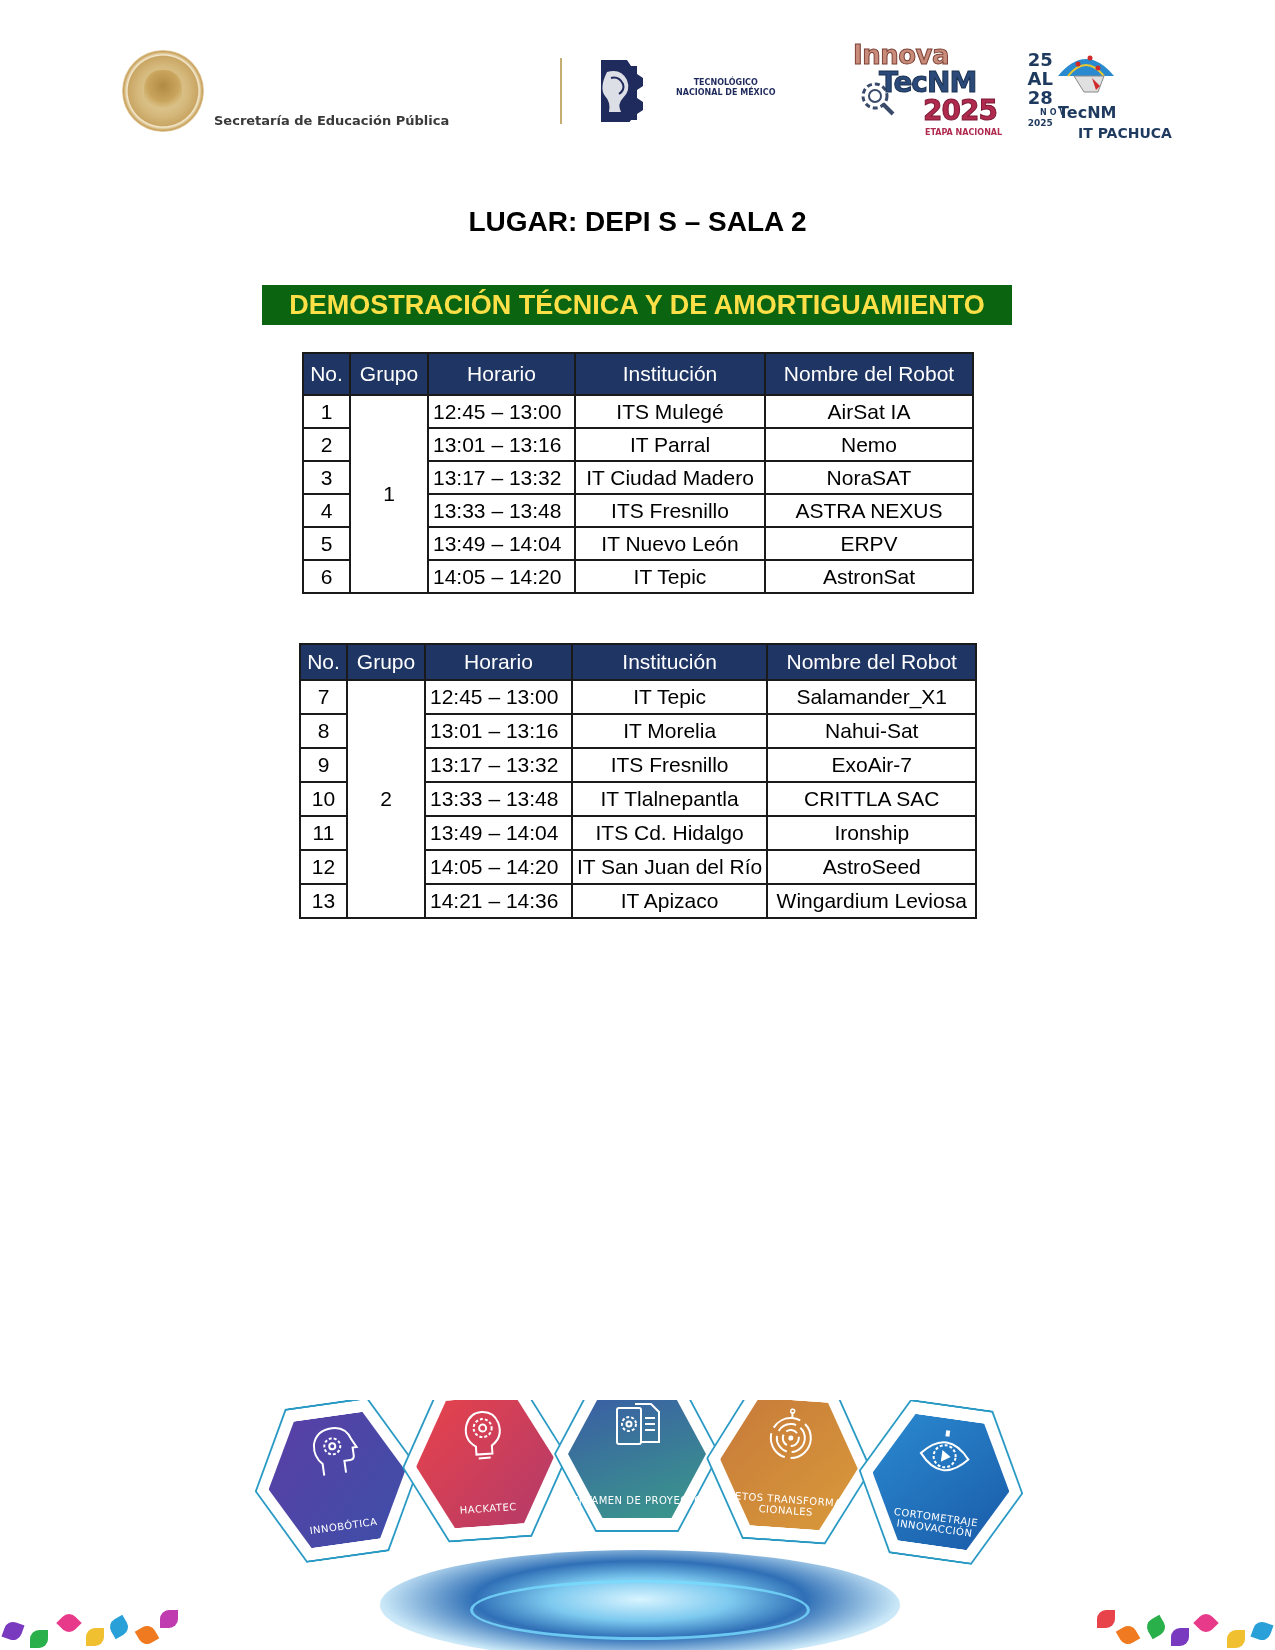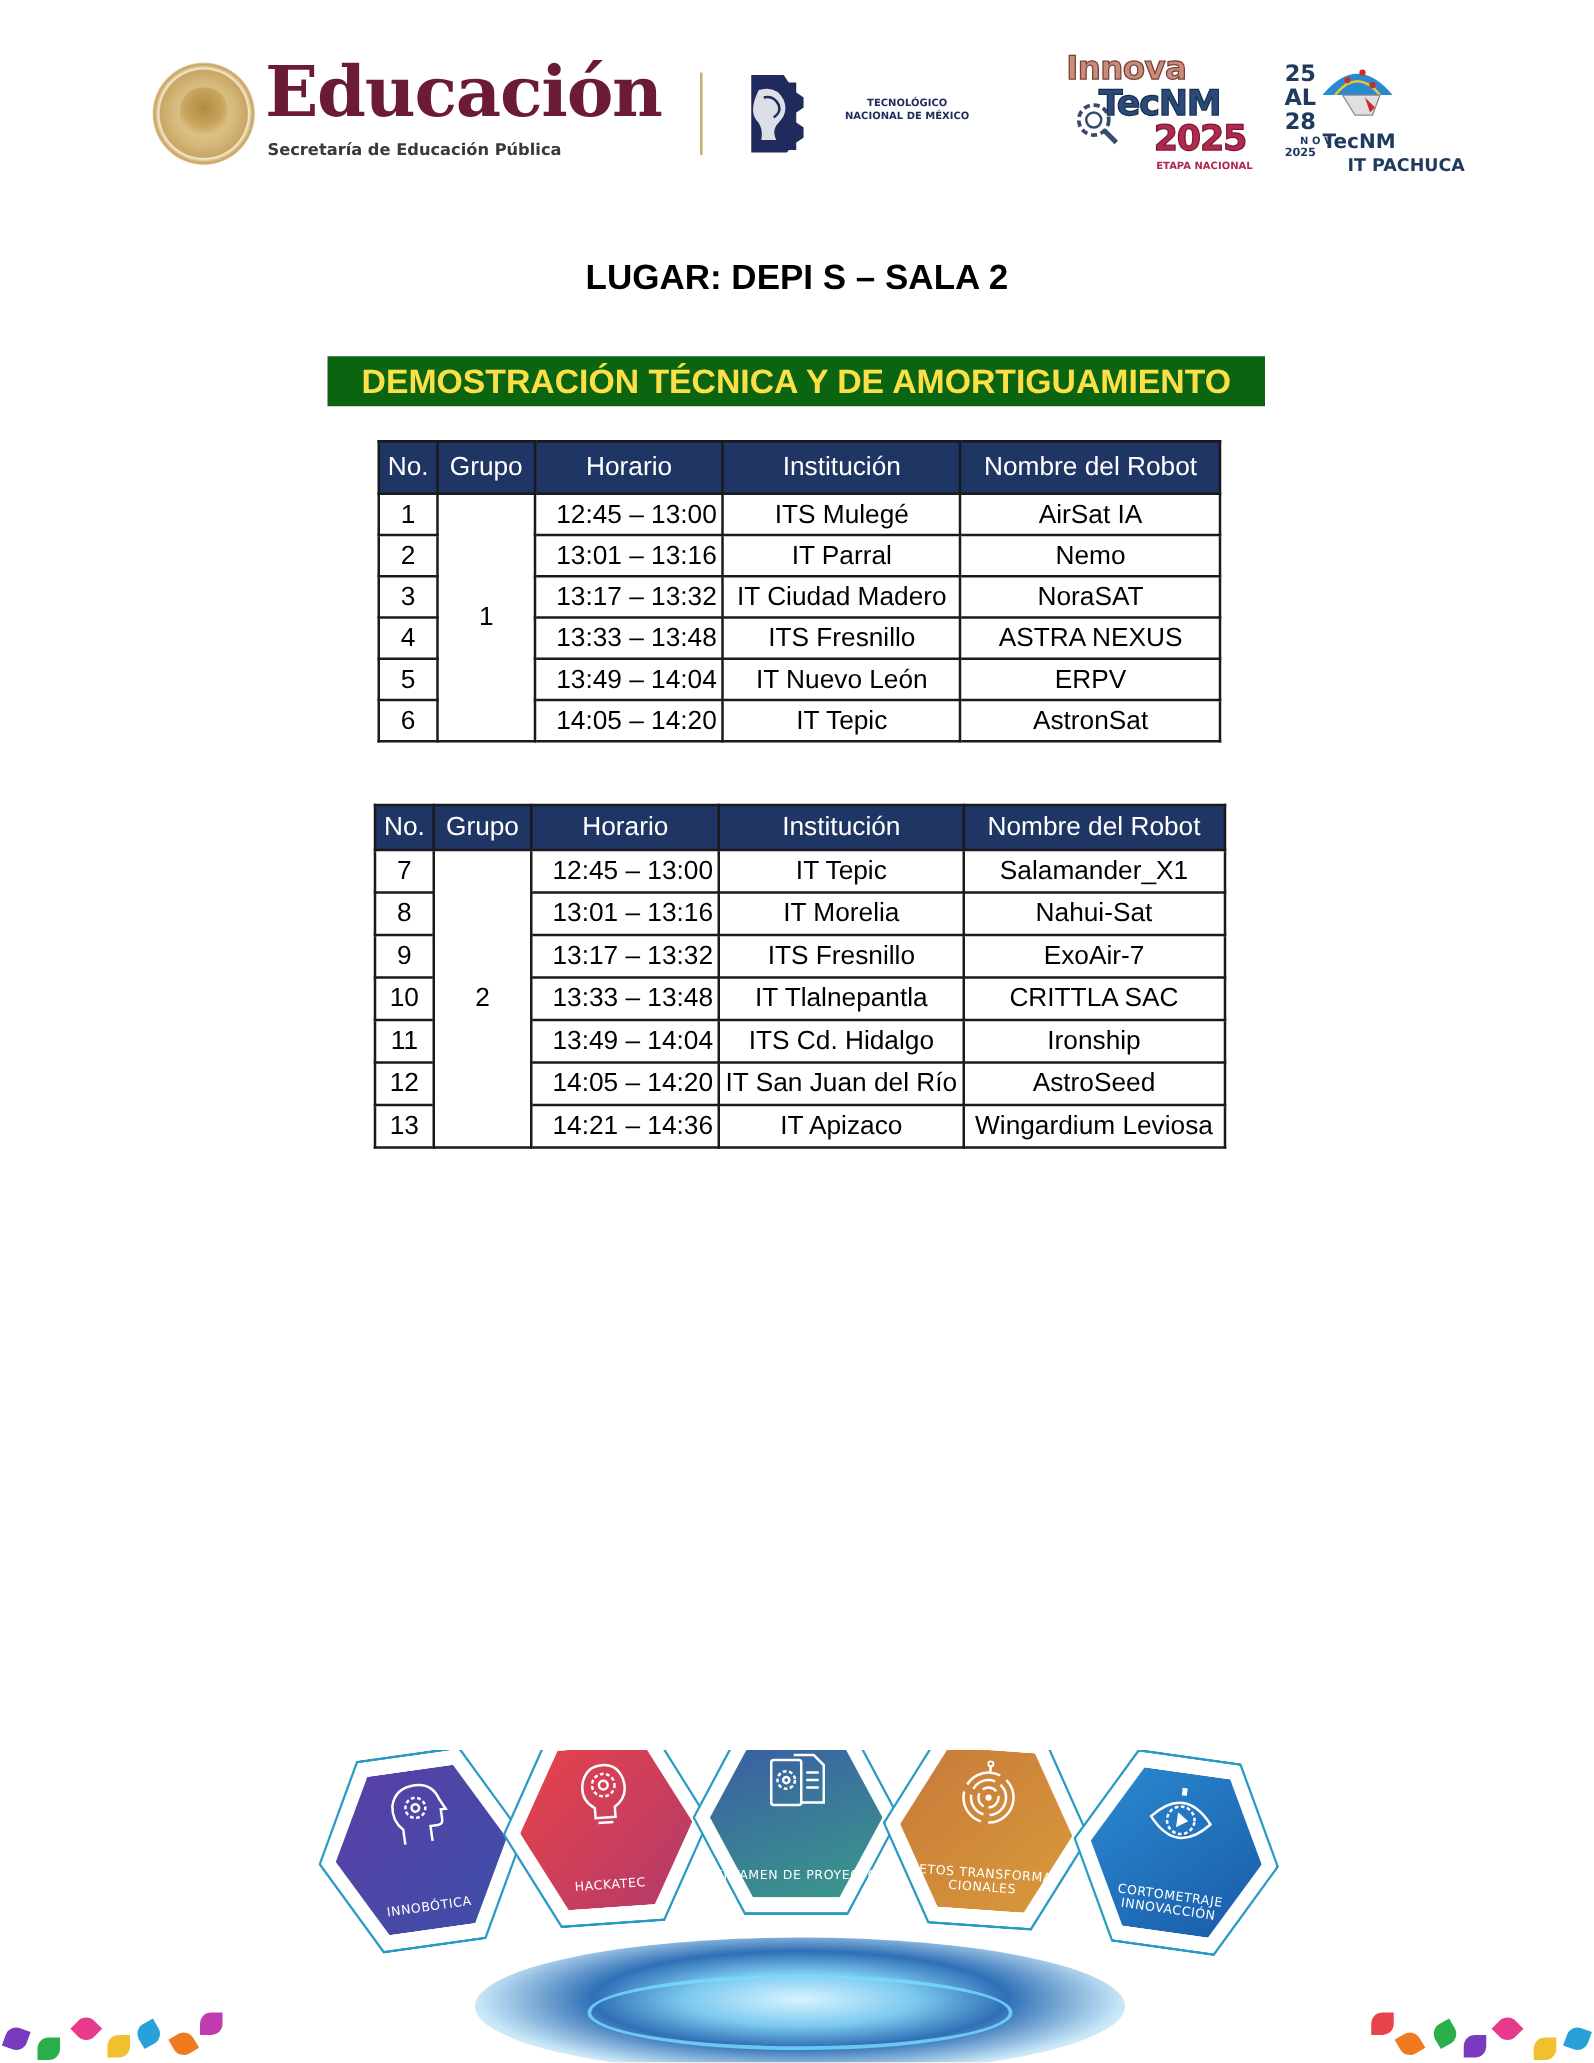--- a/index.html
+++ b/index.html
@@ -43,21 +43,21 @@
     .lugar { position: absolute; top: 206px; left: 0; width: 1275px; text-align: center; font-family: "Liberation Sans", sans-serif;
       font-weight: bold; font-size: 28px; color: #000; }
     .section-banner { position: absolute; top: 285px; left: 262px; width: 750px; height: 40px; background: #0a6410;
       color: #fde047; font-family: "Liberation Sans", sans-serif; font-weight: bold; font-size: 27px; text-align: center; line-height: 40px; white-space: nowrap; }
 
     
     table.sched { position: absolute; border-collapse: collapse; font-family: "Liberation Sans", sans-serif; font-size: 21px; color: #000; }
     table.sched th { background: #1f3564; color: #ffffff; font-weight: normal; border: 2px solid #1a1a1a; padding: 0 4px; text-align: center; white-space: nowrap; }
     table.sched td { border: 2px solid #1a1a1a; padding: 0 4px; white-space: nowrap; background: #fff; }
     table.sched td.c-no, table.sched td.c-grp { text-align: center; }
-    table.sched td.c-time { text-align: left; padding-left: 16px; }
+    table.sched td.c-time { text-align: left; padding-left: 4px; }
     table.sched td.c-inst, table.sched td.c-robot { text-align: center; }
     #t1 { left: 302px; top: 352px; }
     #t1 th { height: 42px; }
     #t1 td { height: 33px; }
     #t1 col.w-no { width: 47px; } #t1 col.w-grp { width: 78px; } #t1 col.w-time { width: 147px; } #t1 col.w-inst { width: 190px; } #t1 col.w-robot { width: 208px; }
     #t2 { left: 299px; top: 643px; }
     #t2 th { height: 36px; }
     #t2 td { height: 34px; }
     #t2 col.w-no { width: 47px; } #t2 col.w-grp { width: 78px; } #t2 col.w-time { width: 147px; } #t2 col.w-inst { width: 195px; } #t2 col.w-robot { width: 209px; }
 
@@ -76,21 +76,20 @@
     .flowers-l, .flowers-r { position: absolute; top: 200px; width: 200px; height: 50px; }
     .flowers-l { left: 0; }
     .flowers-r { right: 0; }
     .petal { position: absolute; width: 18px; height: 18px; border-radius: 50% 0; }
   </style>
 </head>
 <body>
 
 <div class="header">
   <div class="seal"></div>
-  <div class="edu-title">Educación</div>
   <div class="edu-sub">Secretaría de Educación Pública</div>
   <div class="divider-v"></div>
 
   <svg class="tecnm-gear" viewBox="0 0 50 66">
     <path d="M8 4 h26 l4 6 h6 v8 l6 4 v8 l-6 4 v8 l6 4 v8 l-6 4 v6 h-6 l-4 6 h-26 z" fill="#1f2b5c"></path>
     <path d="M14 16 q14 -4 20 8 q4 10 -4 18 q-6 6 -2 14 h-12 q2 -10 -4 -16 q-6 -8 2 -24 z" fill="#ffffff" opacity="0.85"></path>
     <path d="M18 22 q8 -2 12 6 q2 6 -4 10" stroke="#1f2b5c" stroke-width="2" fill="none"></path>
   </svg>
   <div class="tecnm-text">
     <div>TECNOLÓGICO</div>

